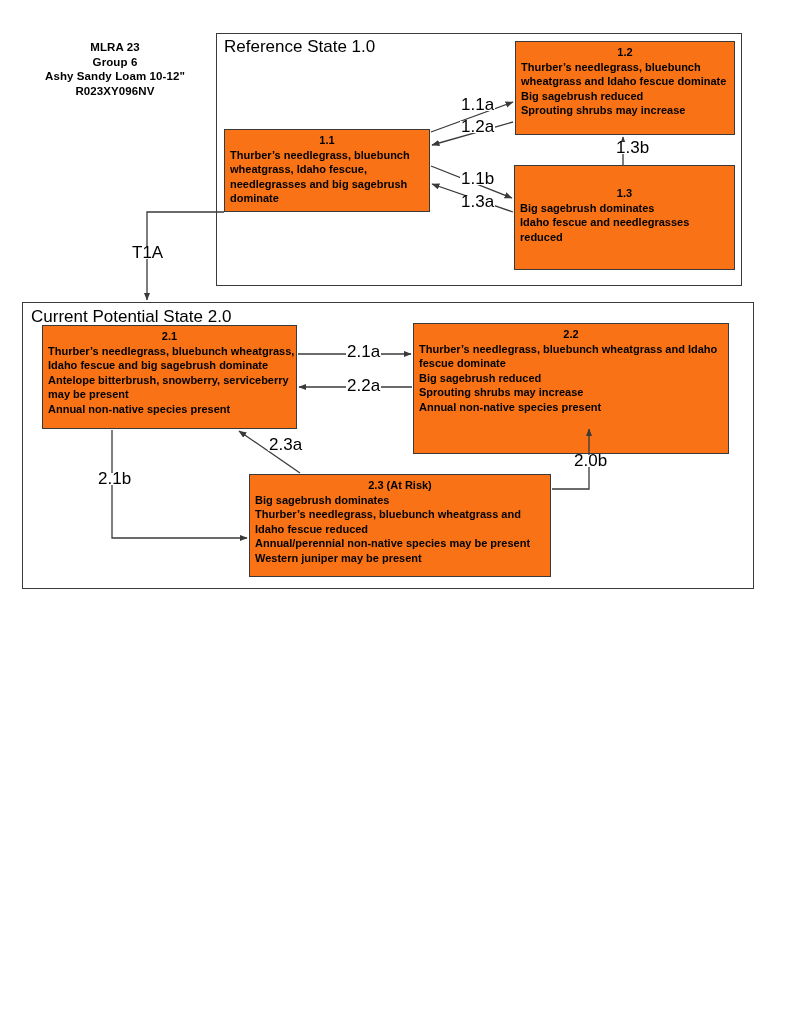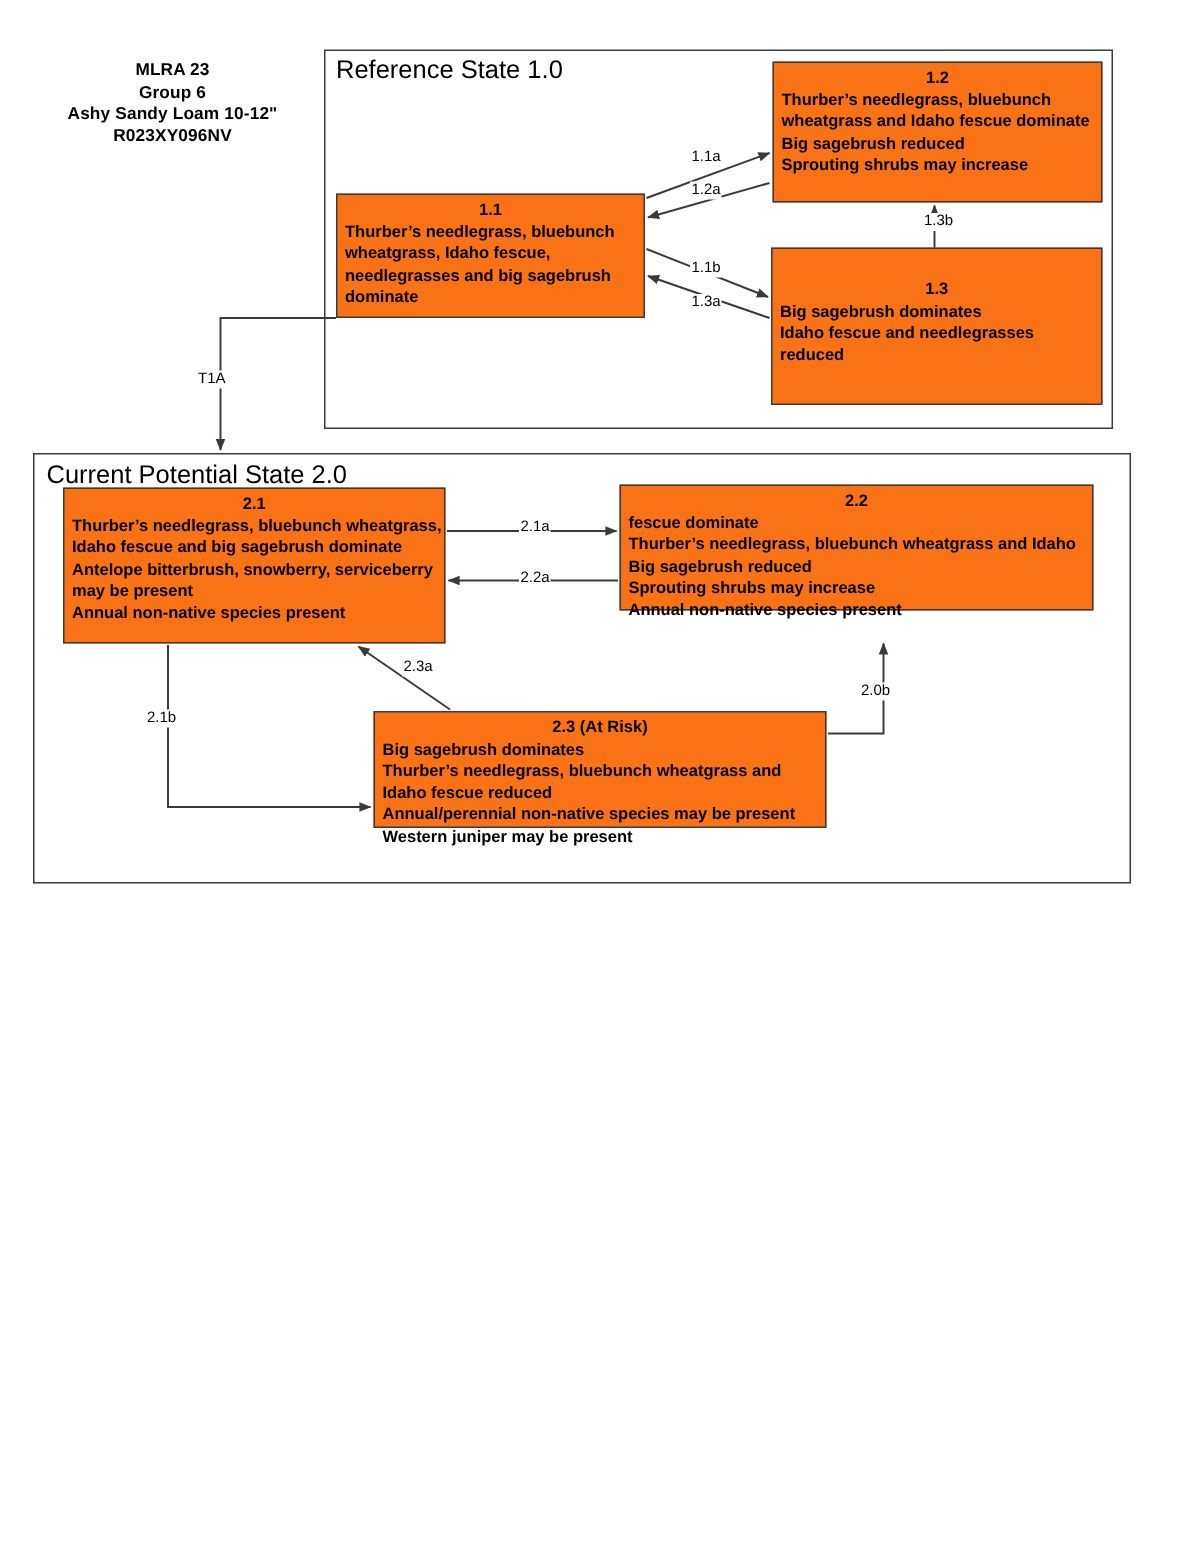--- a/index.html
+++ b/index.html
@@ -71,26 +71,26 @@
     display: block;
     padding: 0 0 0 5px;
   }
   .phase-lines span { display: block; white-space: nowrap; }
 
   #box-1-1 { left: 224px; top: 113px; width: 206px; height: 83px; margin-top: 16px; }
   #box-1-2 { left: 515px; top: 41px;  width: 220px; height: 94px; }
   #box-1-3 { left: 514px; top: 165px; width: 221px; height: 105px; }
 
   #box-2-1 { left: 42px;  top: 325px; width: 255px; height: 104px; }
-  #box-2-2 { left: 413px; top: 323px; width: 316px; height: 84px; }
-  #box-2-3 { left: 249px; top: 474px; width: 302px; height: 78px; }
+  #box-2-2 { left: 413px; top: 323px; width: 316px; height: 131px; }
+  #box-2-3 { left: 249px; top: 474px; width: 302px; height: 103px; }
 
   .arrow-label {
     position: absolute;
-    font-size: 10px;
+    font-size: 17px;
     line-height: 12px;
     white-space: nowrap;
     background: #ffffff;
     padding: 0 1px;
   }
 
   svg.overlay {
     position: absolute;
     left: 0;
     top: 0;
@@ -155,22 +155,22 @@
       <span>Idaho fescue and big sagebrush dominate</span>
       <span>Antelope bitterbrush, snowberry, serviceberry</span>
       <span>may be present</span>
       <span>Annual non-native species present</span>
     </span>
   </div>
 
   <div id="box-2-2" class="phase-box">
     <span class="phase-num">2.2</span>
     <span class="phase-lines">
+      <span>Thurber’s needlegrass, bluebunch wheatgrass and Idaho</span>
       <span>fescue dominate</span>
-      <span>Thurber’s needlegrass, bluebunch wheatgrass and Idaho</span>
       <span>Big sagebrush reduced</span>
       <span>Sprouting shrubs may increase</span>
       <span>Annual non-native species present</span>
     </span>
   </div>
 
   <div id="box-2-3" class="phase-box">
     <span class="phase-num">2.3 (At Risk)</span>
     <span class="phase-lines">
       <span>Big sagebrush dominates</span>

